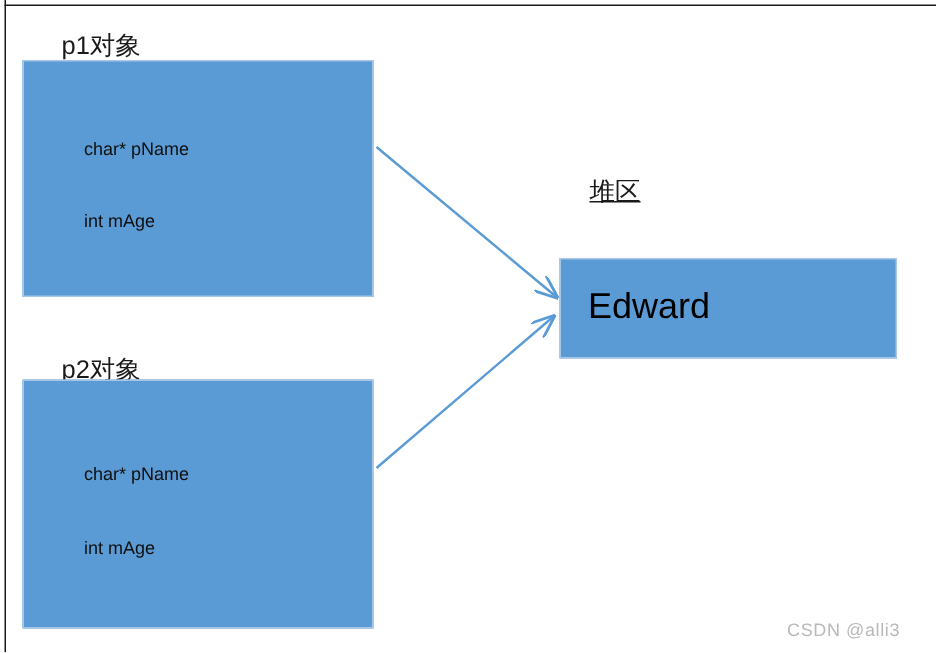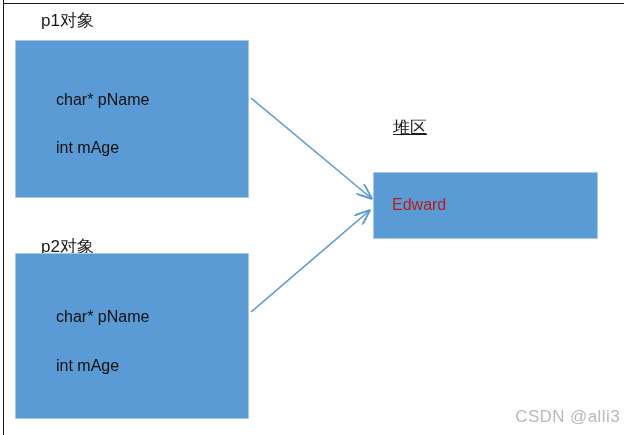--- a/index.html
+++ b/index.html
@@ -42,61 +42,61 @@
   .box-p2 { left: 15px;  top: 253px; width: 234px; height: 166px; }
   .box-heap { left: 373px; top: 172px; width: 225px; height: 67px; }
 
   .box-label {
     position: absolute;
     color: #1a1a1a;
     font-size: 17px;
     line-height: 20px;
     white-space: nowrap;
   }
-  .label-p1   { left: 41px;  top: 11px; }
+  .label-p1   { left: 41px;  top: 21px; }
   .label-p2   { left: 41px;  top: 225px; margin-top: 12px; }
   .label-heap { left: 393px; top: 118px; text-decoration: underline; }
 
   .member {
     position: absolute;
     color: #0f0f0f;
-    font-size: 16px;
+    font-size: 12px;
     line-height: 19px;
     white-space: nowrap;
   }
   .p1-m1 { left: 56px; top: 90px; }
   .p1-m2 { left: 56px; top: 138px; }
   .p2-m1 { left: 56px; top: 307px; }
   .p2-m2 { left: 56px; top: 356px; }
 
   .heap-text {
     position: absolute;
     left: 392px;
     top: 194px;
-    color: #b91c1c;
-    font-size: 16px;
+    color: #000000;
+    font-size: 24px;
     line-height: 22px;
     white-space: nowrap;
   }
 
   .arrows {
     position: absolute;
     left: 0;
     top: 0;
     width: 624px;
     height: 435px;
     pointer-events: none;
   }
 
   .watermark {
     position: absolute;
-    right: 4px;
+    right: 24px;
     bottom: 8px;
     color: #b9b9b9;
-    font-size: 17px;
+    font-size: 12px;
     letter-spacing: 0.4px;
     white-space: nowrap;
   }
 </style>
 </head>
 <body>
 
 <div id="canvas">
 
   <div class="frame-line-left"></div>

